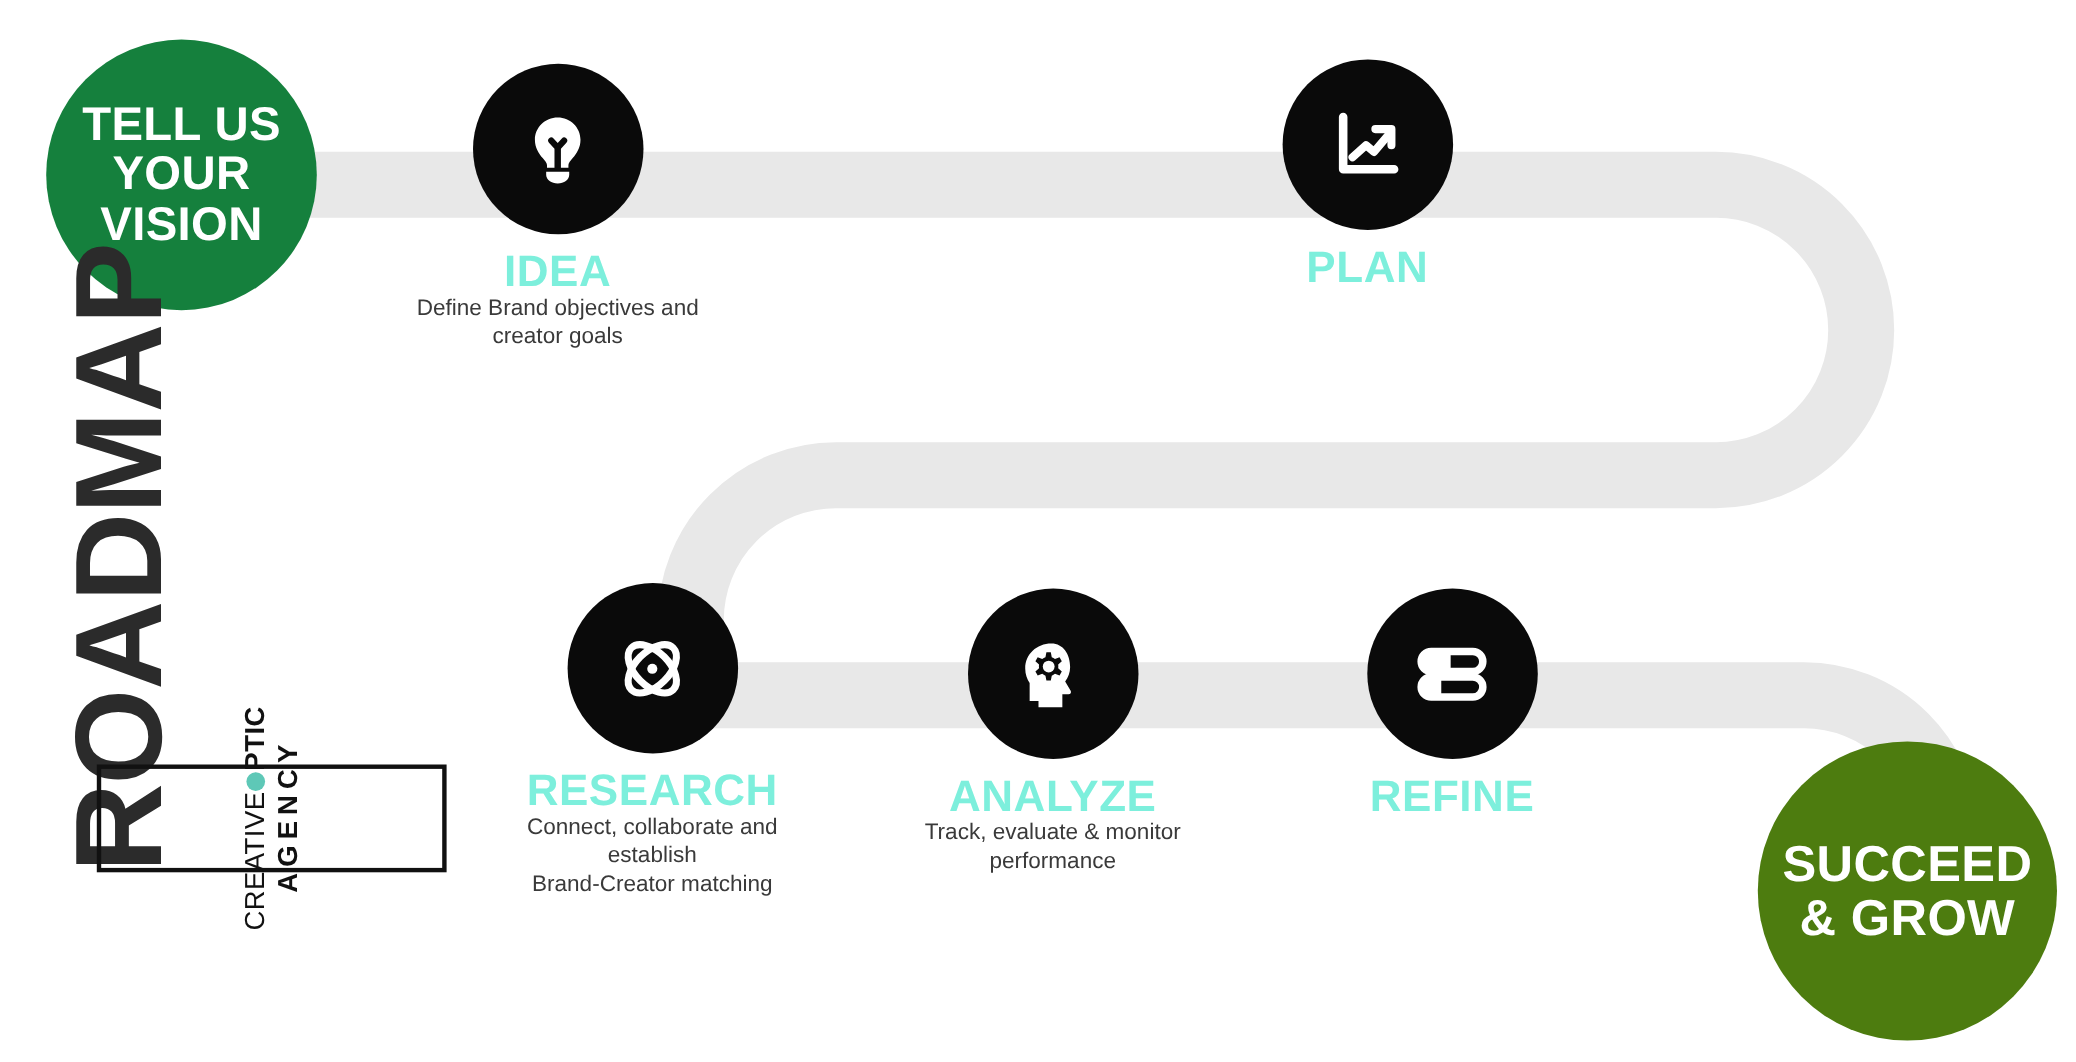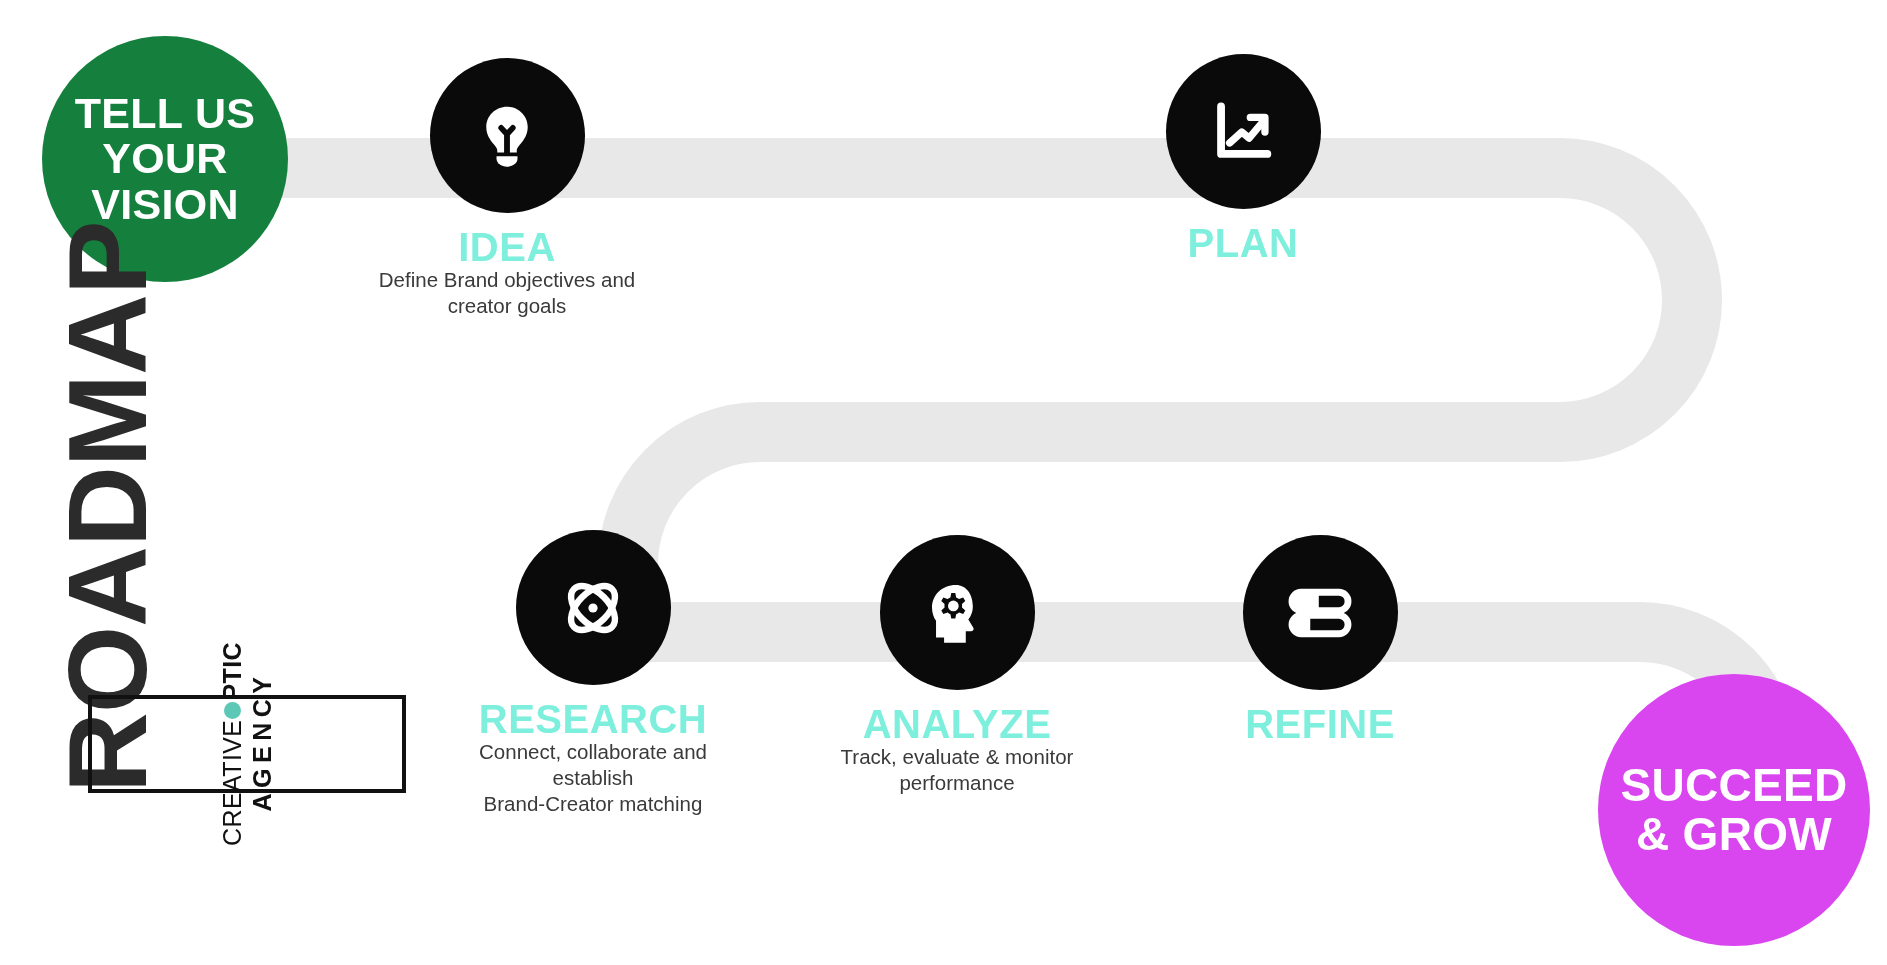--- a/index.html
+++ b/index.html
@@ -102,21 +102,21 @@
              A 130 130 0 0 1 1770 762
              L 1770 820" fill="none" stroke="#e8e8e8" stroke-width="60" stroke-linecap="round" stroke-linejoin="round"></path>
   </svg>
 
   <div class="bubble" id="bubble-start" style="background:#15803d;">
     <span>TELL US
 YOUR
 VISION</span>
   </div>
 
-  <div class="bubble" id="bubble-end" style="background:#d946ef;text-align:center;">
+  <div class="bubble" id="bubble-end" style="background:#4d7c0f;text-align:center;">
     <span>SUCCEED
 &amp; GROW</span>
   </div>
 
   <div id="roadmap-title">ROADMAP</div>
 
   <div id="logo-box">
     <div id="logo-inner">
       <div id="logo-line1">
         <span class="thin">CREATIVE</span>

